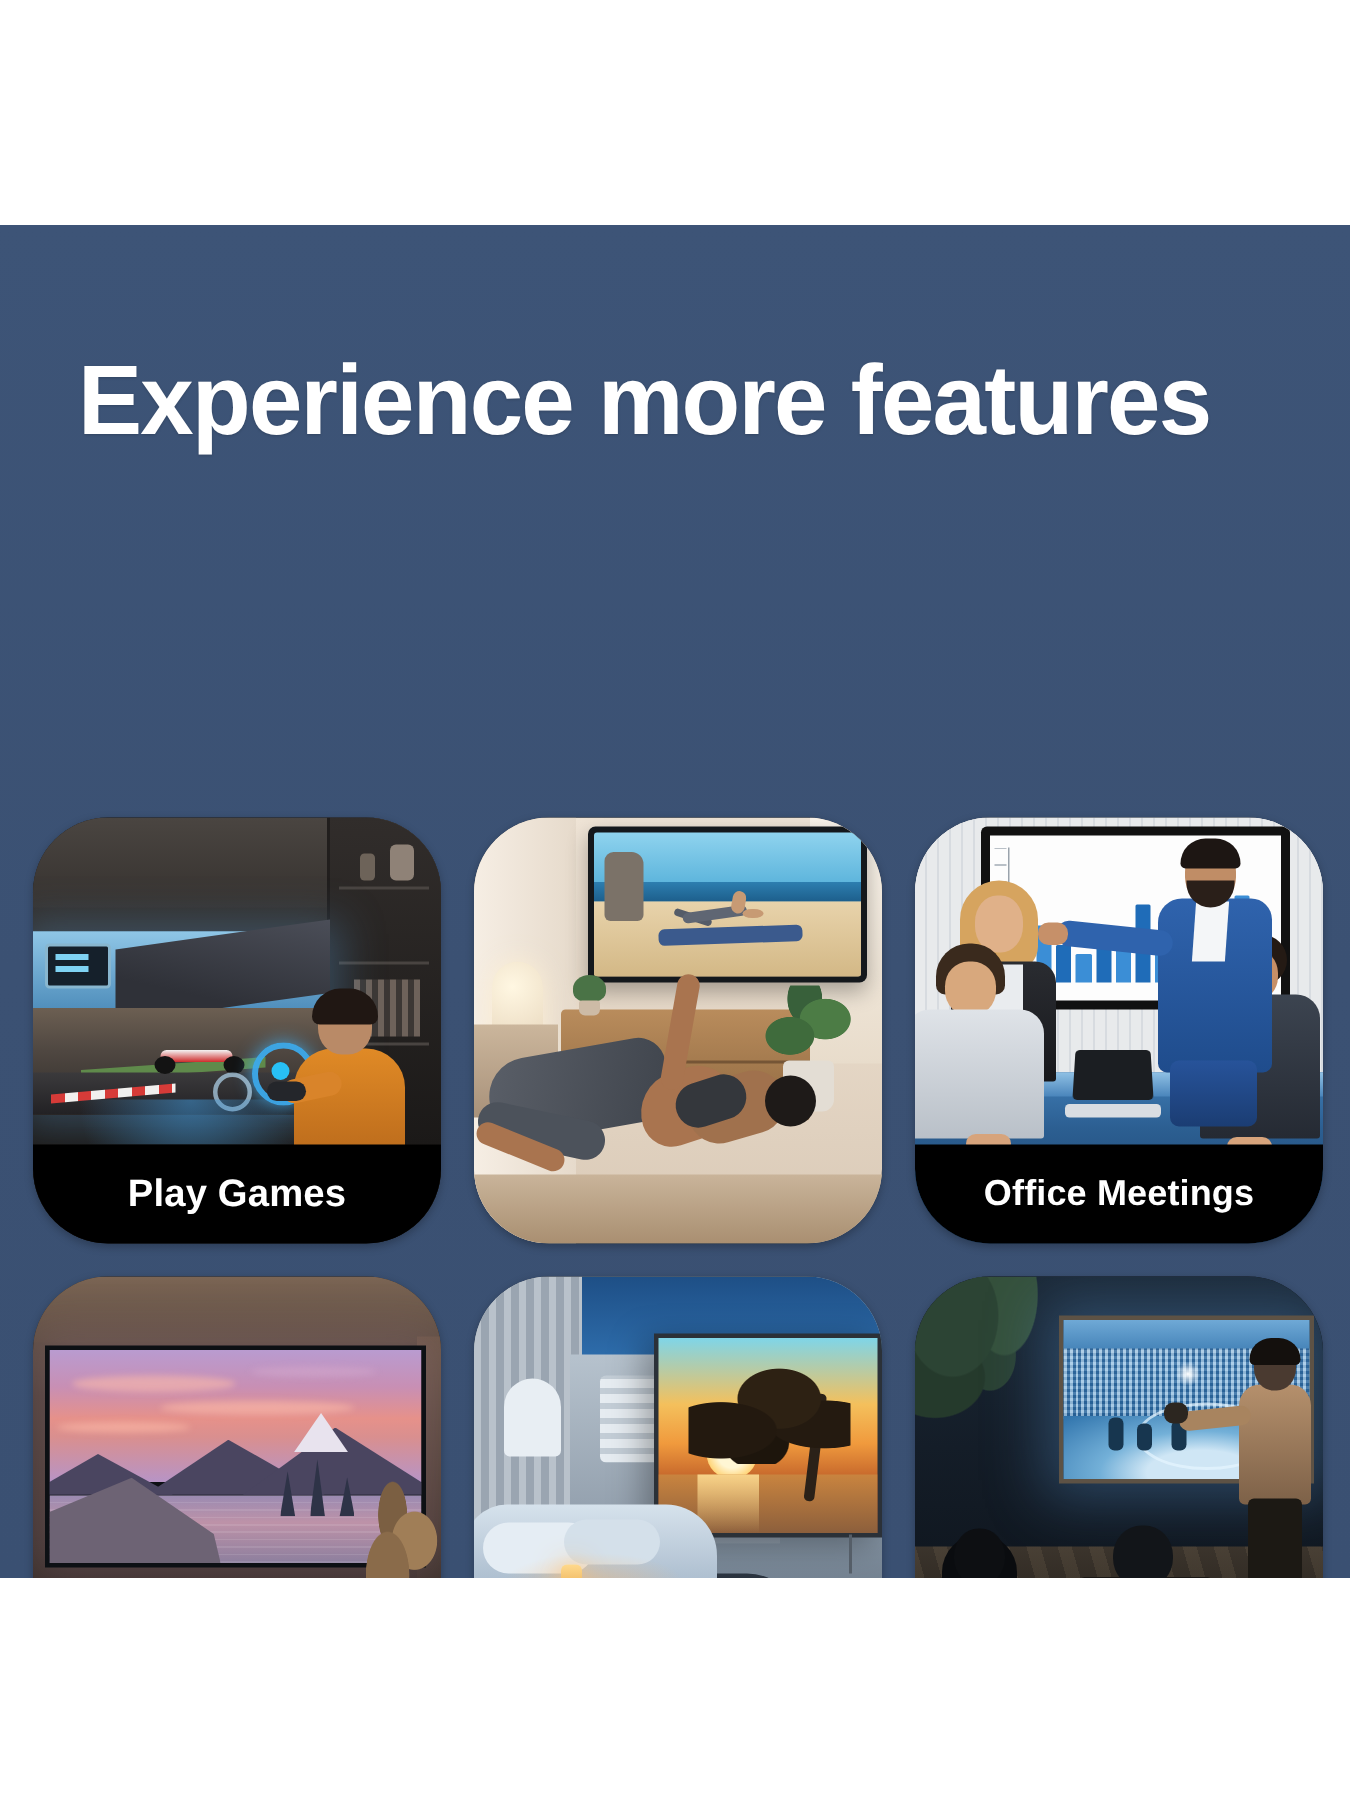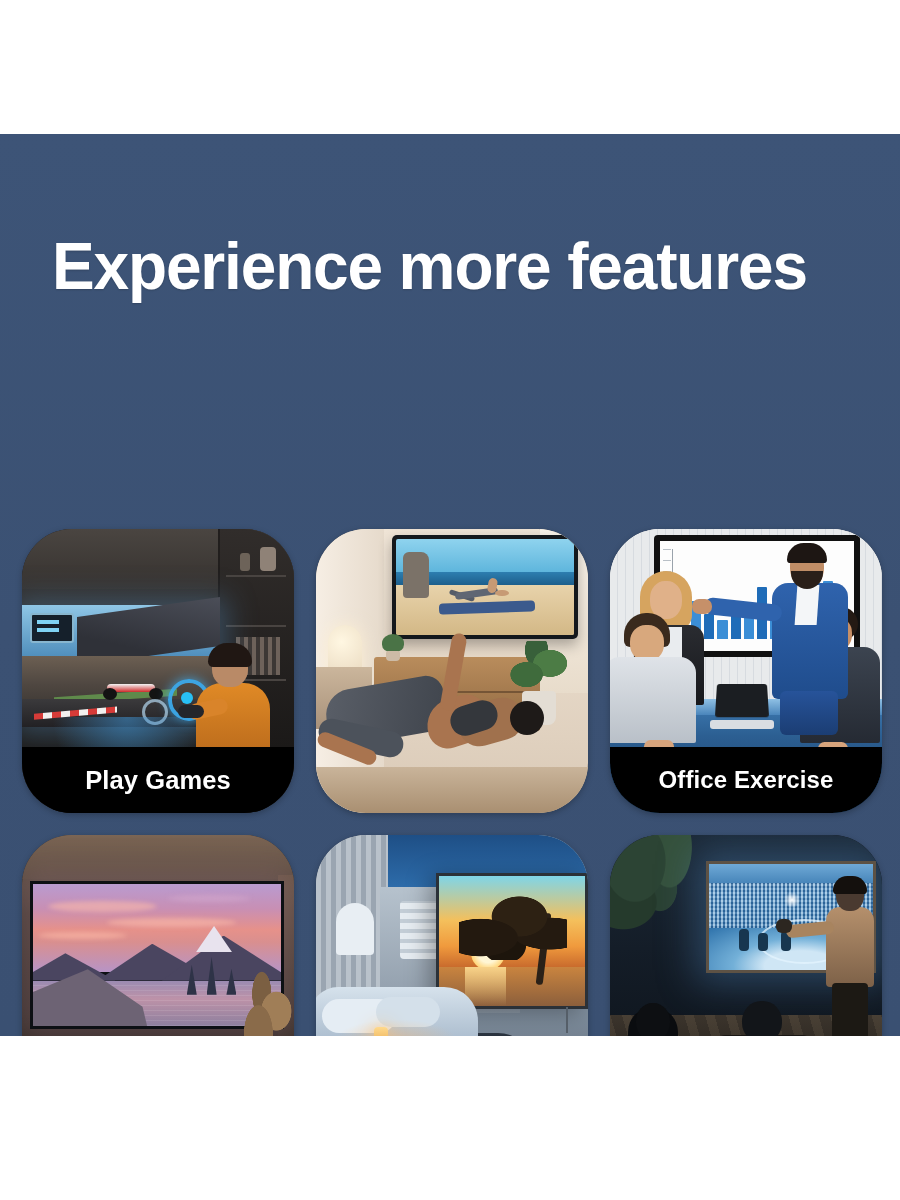--- a/index.html
+++ b/index.html
@@ -5,21 +5,21 @@
   html,body{margin:0;padding:0;}
   body{
     width:900px;height:1200px;background:#ffffff;
     font-family:"Liberation Sans","DejaVu Sans",sans-serif;
     overflow:hidden;
   }
   .page{position:relative;width:900px;height:1200px;background:#ffffff;}
 
   
   .panel{
-    position:absolute;left:0;top:134px;width:900px;height:902px;
+    position:absolute;left:0;top:150px;width:900px;height:902px;
     background:linear-gradient(180deg,#3d5477 0%,#3b5173 55%,#3a5072 100%);
     overflow:hidden;
   }
 
   
   .headline{
     position:absolute;left:52px;top:228px;width:820px;
     color:#ffffff;
     font-size:66px;line-height:76px;
     font-weight:800;
@@ -437,21 +437,21 @@
           <div class="o-laptop">
             <div class="lid"></div>
               <div class="base"></div>
           </div>
           <div class="o-hand o-h1"></div>
           <div class="o-hand o-h2"></div>
           <div class="o-hand o-h3"></div>
           <div class="o-hand o-h4"></div>
         </div>
         <div class="labelband">
-          <span>Office Exercise</span>
+          <span>Office Meetings</span>
         </div>
       </div>
 
       <div class="card c4">
         <div class="scene b-room">
           <div class="b-ceil"></div>
           <div class="b-wallR"></div>
           <div class="b-scr">
             <div class="b-pic">
               <div class="b-sky"></div>

